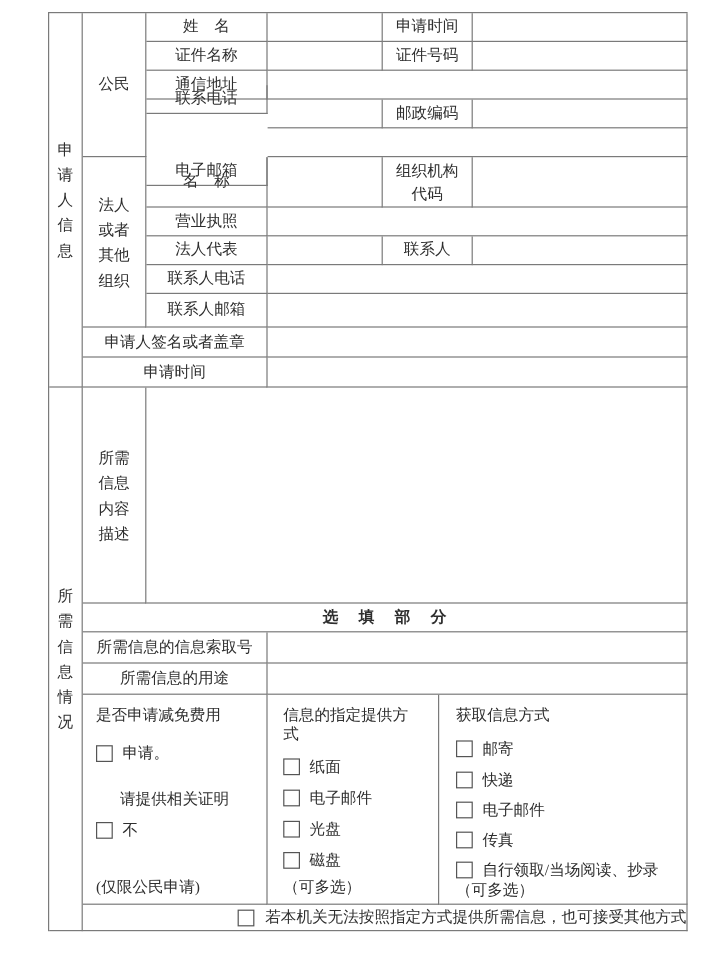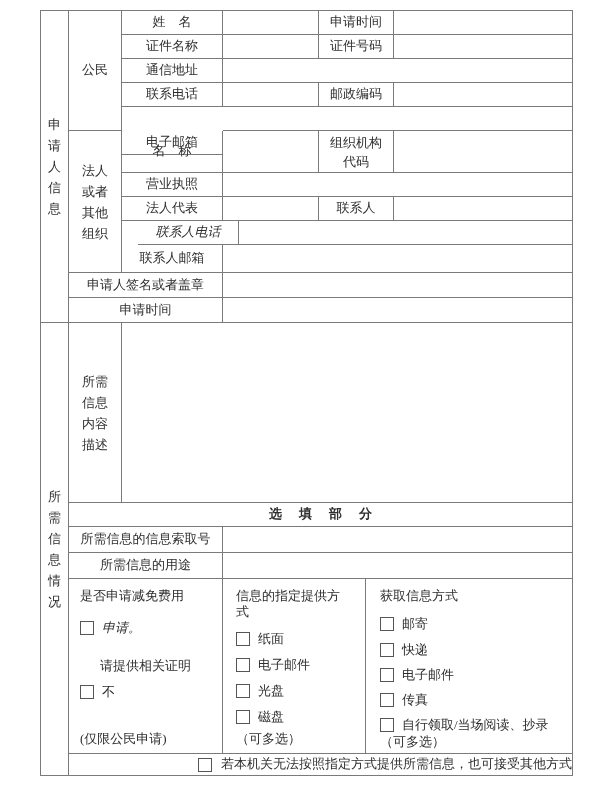--- a/index.html
+++ b/index.html
@@ -37,21 +37,21 @@
   }
   .opt-title{margin-top:2px;}
   .opt{display:flex;align-items:center;margin-top:10px;white-space:nowrap;}
   .opt .cb{margin-right:8px;}
   .cb{
     width:12px;height:12px;border:1px solid #555;display:inline-block;
     background:#fff;flex:0 0 auto;
   }
   .indent-note{margin-left:20px;margin-top:21px;white-space:nowrap;}
   .footnote{margin-top:auto;white-space:nowrap;}
-  .gap-top{margin-top:16px;font-style:italic;}
+  .gap-top{margin-top:16px;}
   .note-row{justify-content:flex-end;padding-left:10px;text-align:left;}
   .note-row .cb{margin-right:9px;}
 </style>
 </head>
 <body>
 
 <div id="form-table">
 
   <div class="cell" style="left:0;top:0;width:28px;height:312px;">
     <div class="vstack">申请人信息</div>
@@ -80,21 +80,21 @@
   <div class="cell" style="left:278px;top:24px;width:75px;height:24px;">
       <span>证件号码</span>
     </div>
   <div class="cell" style="left:353px;top:24px;width:179px;height:24px;"></div>
 
   <div class="cell" style="left:81px;top:48px;width:101px;height:24px;">
       <span>通信地址</span>
     </div>
   <div class="cell" style="left:182px;top:48px;width:350px;height:24px;"></div>
 
-  <div class="cell" style="left:81px;top:72px;width:101px;height:24px;">
+  <div class="cell" style="left:81px;top:60px;width:101px;height:24px;">
       <span>联系电话</span>
     </div>
   <div class="cell" style="left:182px;top:72px;width:96px;height:24px;"></div>
   <div class="cell" style="left:278px;top:72px;width:75px;height:24px;text-align:right;">
       <span>邮政编码</span>
     </div>
   <div class="cell" style="left:353px;top:72px;width:179px;height:24px;"></div>
 
   <div class="cell" style="left:81px;top:96px;width:101px;height:24px;margin-top:24px;">
       <span>电子邮箱</span>
@@ -117,21 +117,21 @@
 
   <div class="cell" style="left:81px;top:186px;width:101px;height:24px;">
       <span>法人代表</span>
     </div>
   <div class="cell" style="left:182px;top:186px;width:96px;height:24px;"></div>
   <div class="cell" style="left:278px;top:186px;width:75px;height:24px;">
       <span>联系人</span>
     </div>
   <div class="cell" style="left:353px;top:186px;width:179px;height:24px;"></div>
 
-  <div class="cell" style="left:97px;top:210px;width:101px;height:24px;font-style:italic;">
+  <div class="cell" style="left:81px;top:210px;width:101px;height:24px;">
       <span>联系人电话</span>
     </div>
   <div class="cell" style="left:182px;top:210px;width:350px;height:24px;"></div>
 
   <div class="cell" style="left:81px;top:234px;width:101px;height:28px;">
       <span>联系人邮箱</span>
     </div>
   <div class="cell" style="left:182px;top:234px;width:350px;height:28px;"></div>
 
   <div class="cell" style="left:28px;top:262px;width:154px;height:25px;">

